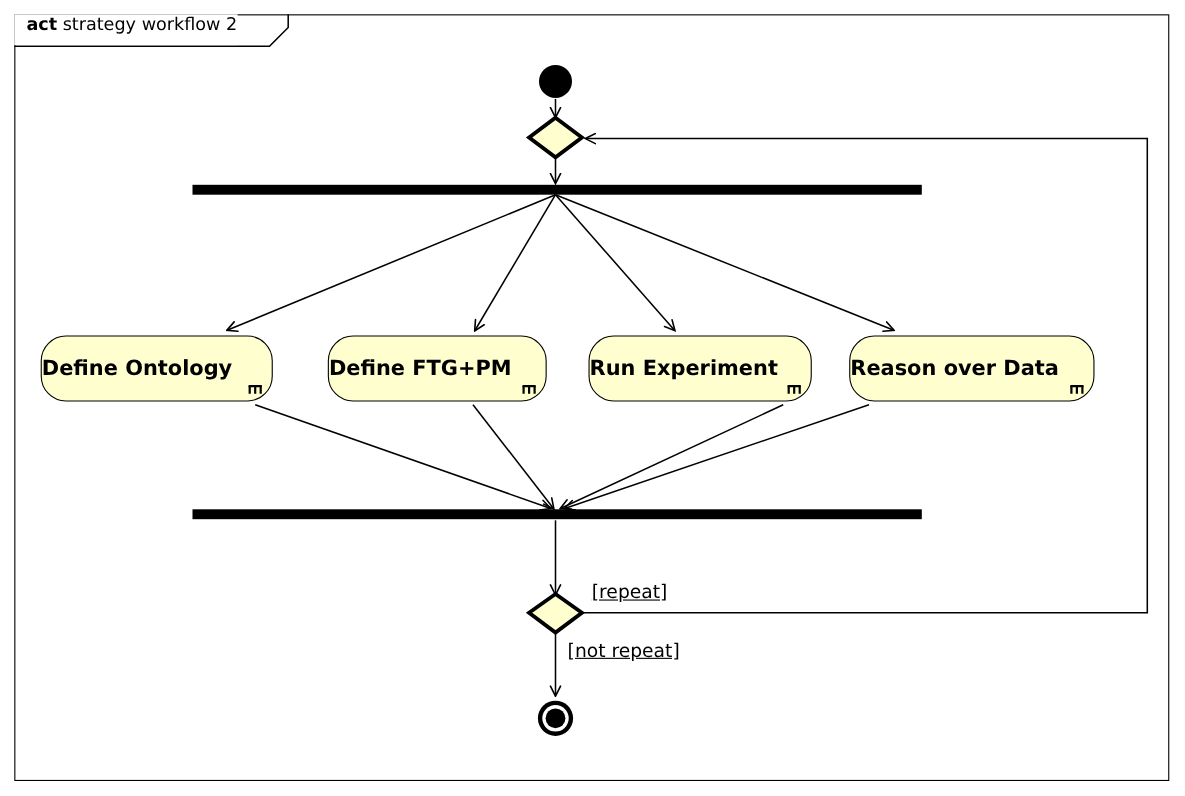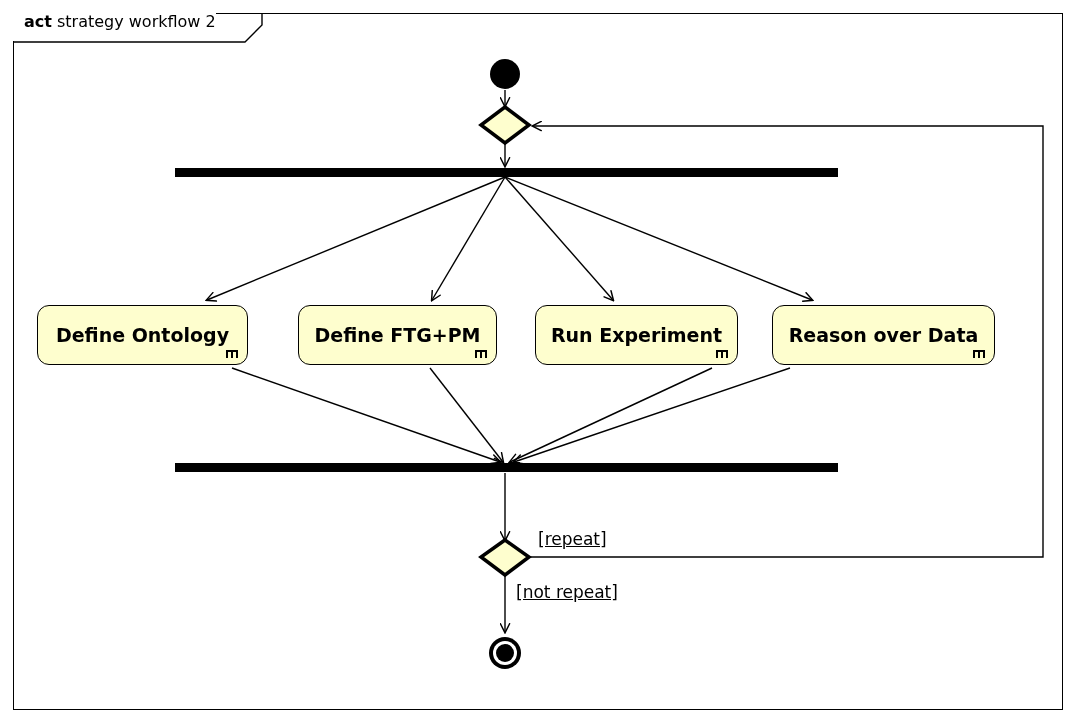--- a/index.html
+++ b/index.html
@@ -76,24 +76,24 @@
     height: 724px;
     pointer-events: none;
   }
 
   
   .activity {
     position: absolute;
     box-sizing: border-box;
     background: #FEFECE;
     border: 1.5px solid #000000;
-    border-radius: 12px;
+    border-radius: 23px;
     display: flex;
     align-items: center;
-    justify-content: center;
+    justify-content: flex-start;
     font-size: 19px;
     font-weight: bold;
     color: #000000;
     white-space: nowrap;
   }
   .activity .rake {
     position: absolute;
     right: 7px;
     bottom: 3px;
     width: 16px;

